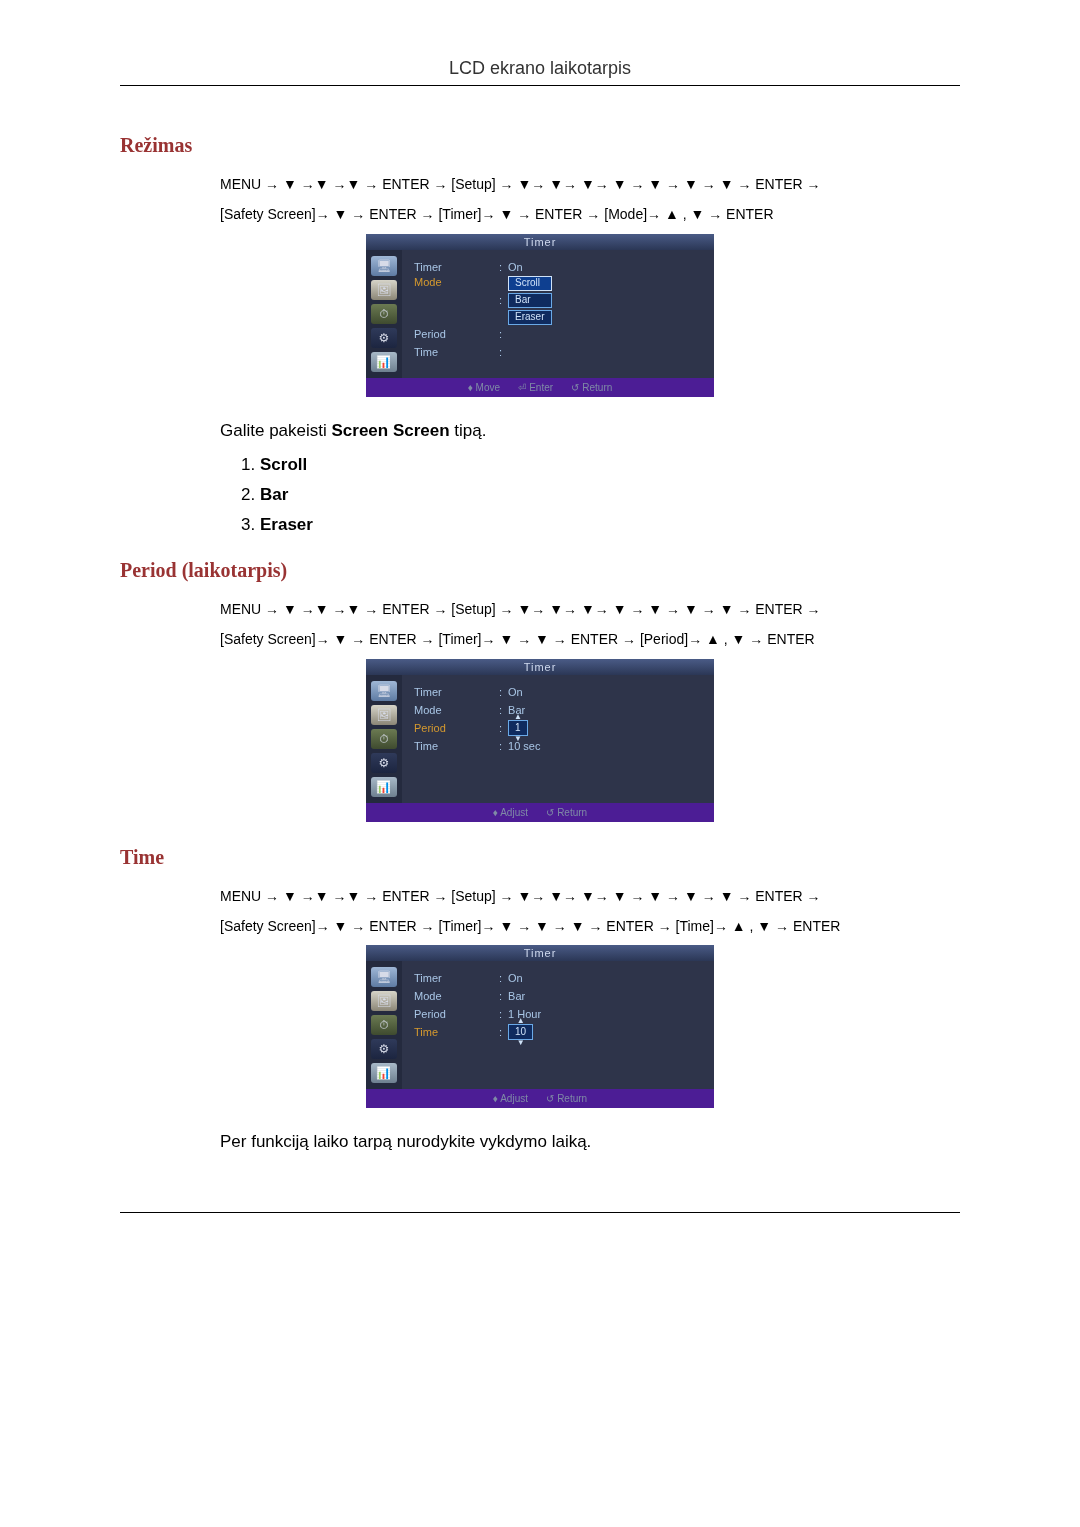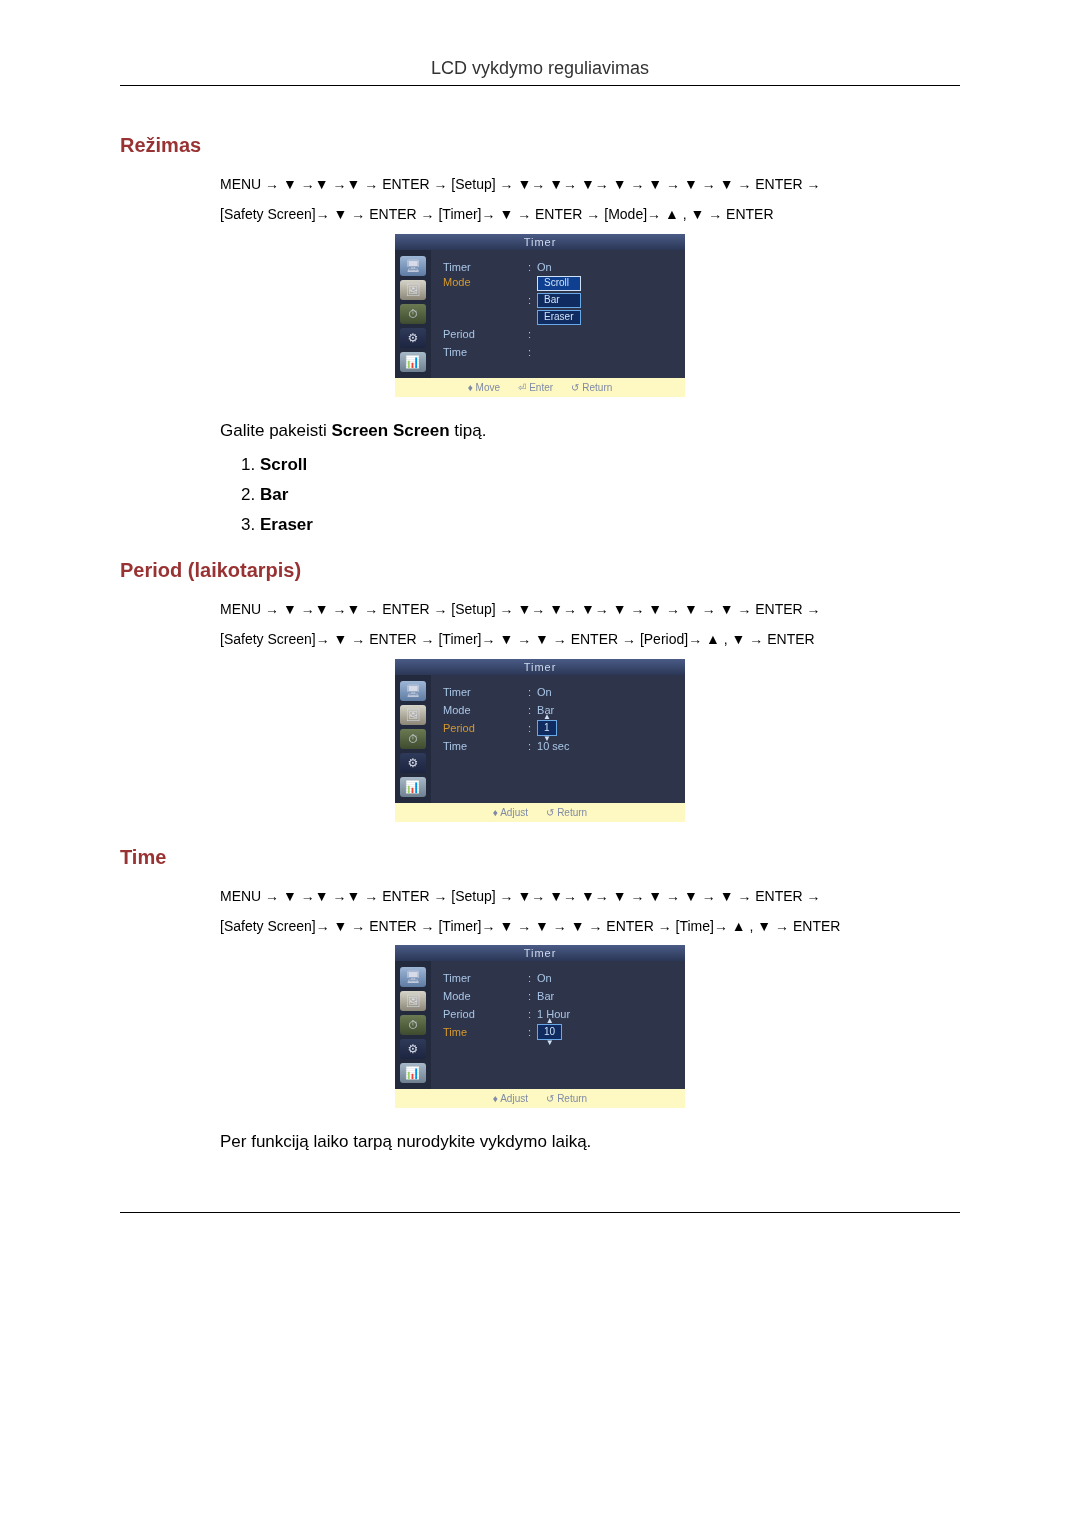--- a/index.html
+++ b/index.html
@@ -25,34 +25,35 @@
   .hr {
     border: 0;
     border-top: 1px solid #000;
     margin: 0 0 48px 0;
   }
   .section-h {
     font-size: 20px;
     font-weight: bold;
     color: #993333;
     margin: 24px 0 16px 0;
+    font-family: Liberation Serif, serif;
   }
   .nav-path {
     font-size: 14px;
     color: #000;
     line-height: 1.6;
     margin: 0 0 8px 100px;
   }
   .osd-wrap {
     display: flex;
     justify-content: center;
     margin: 6px 0 24px 0;
   }
   .osd {
-    width: 290px;
+    width: 348px;
     background: #2e344a;
     font-size: 11px;
     color: #d7dbe8;
   }
   .osd-title {
     background: linear-gradient(#4a5b86, #2b3756);
     text-align: center;
     font-size: 11px;
     color: #cfd9ee;
     padding: 2px 0;
@@ -112,21 +113,21 @@
     flex-direction: column;
     gap: 2px;
   }
   .osd-opts .osd-box { height: 13px; line-height: 12px; }
   .osd-box.active { background:#0e3f90; border-color:#cfe2f8; }
   .osd-foot {
     display: flex;
     justify-content: center;
     gap: 18px;
     padding: 4px 0;
-    background: #fef9c3;
+    background: #4c1d95;
     font-size: 10px;
     color: #7f8aa6;
   }
   .body-text {
     font-size: 17px;
     color: #000;
     margin: 12px 0 14px 100px;
   }
   ol.num-list {
     margin: 0 0 24px 120px;
@@ -146,21 +147,21 @@
     border: 0;
     border-top: 1px solid #000;
     margin: 60px 0 0 0;
   }
   .arrow { font-size: 8px; color:#cfe2f8; line-height:6px;}
 </style>
 </head>
 <body>
 
 <div class="page">
-  <div class="header-title">LCD vykdymo reguliavimas</div>
+  <div class="header-title">LCD ekrano laikotarpis</div>
   <hr class="hr">
 
   <div class="section-h">Režimas</div>
   <div class="nav-path">MENU → ▼ →▼ →▼ → ENTER → [Setup] → ▼→ ▼→ ▼→ ▼ → ▼ → ▼ → ▼ → ENTER →</div>
   <div class="nav-path">[Safety Screen]→ ▼ → ENTER → [Timer]→ ▼ → ENTER → [Mode]→ ▲ , ▼ → ENTER</div>
 
   <div class="osd-wrap">
     <div class="osd">
       <div class="osd-title">Timer</div>
       <div class="osd-body">

